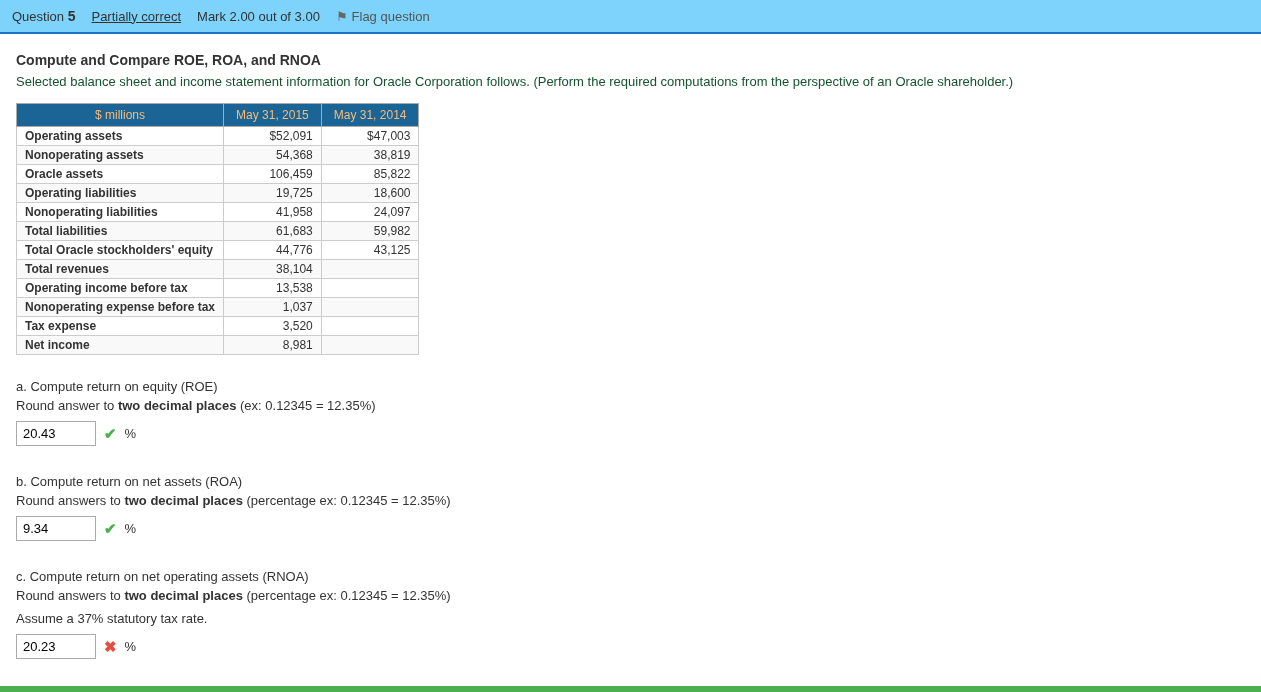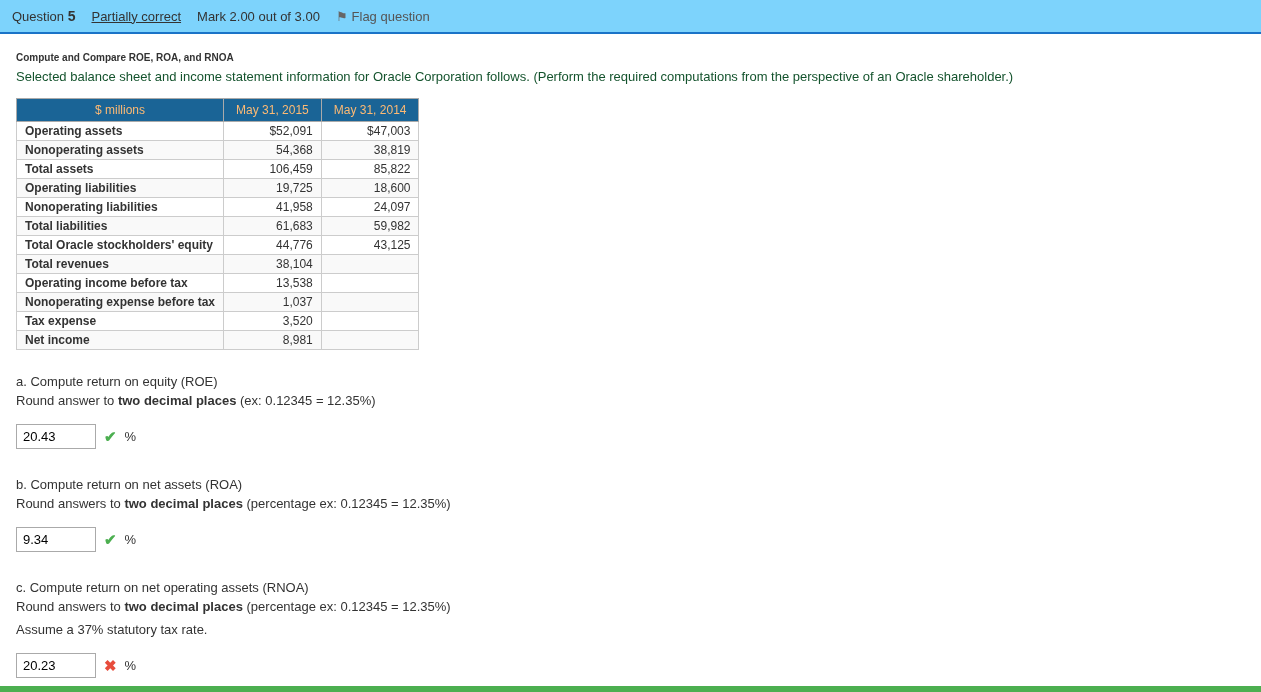--- a/index.html
+++ b/index.html
@@ -48,21 +48,21 @@
       color: #666;
     }
 
     
     .content {
       padding: 18px 16px;
     }
 
     .main-title {
       font-weight: bold;
-      font-size: 10px;
+      font-size: 14px;
       margin-bottom: 6px;
     }
 
     .subtitle {
       font-size: 13px;
       margin-bottom: 14px;
       color: #14532d;
     }
 
     
@@ -123,21 +123,21 @@
     }
 
     .round-note strong {
       font-weight: bold;
     }
 
     .input-row {
       display: flex;
       align-items: center;
       gap: 8px;
-      margin-top: 16px;
+      margin-top: 8px;
     }
 
     .answer-input {
       width: 80px;
       padding: 4px 6px;
       border: 1px solid #aaa;
       font-size: 13px;
       text-align: left;
       background: #fff;
     }
@@ -202,21 +202,21 @@
           <td class="label-cell">Operating assets</td>
           <td class="value-cell">$52,091</td>
           <td class="value-cell">$47,003</td>
         </tr>
         <tr>
           <td class="label-cell">Nonoperating assets</td>
           <td class="value-cell">54,368</td>
           <td class="value-cell">38,819</td>
         </tr>
         <tr>
-          <td class="label-cell">Total assets</td>
+          <td class="label-cell">Oracle assets</td>
           <td class="value-cell">106,459</td>
           <td class="value-cell">85,822</td>
         </tr>
         <tr>
           <td class="label-cell">Operating liabilities</td>
           <td class="value-cell">19,725</td>
           <td class="value-cell">18,600</td>
         </tr>
         <tr>
           <td class="label-cell">Nonoperating liabilities</td>

